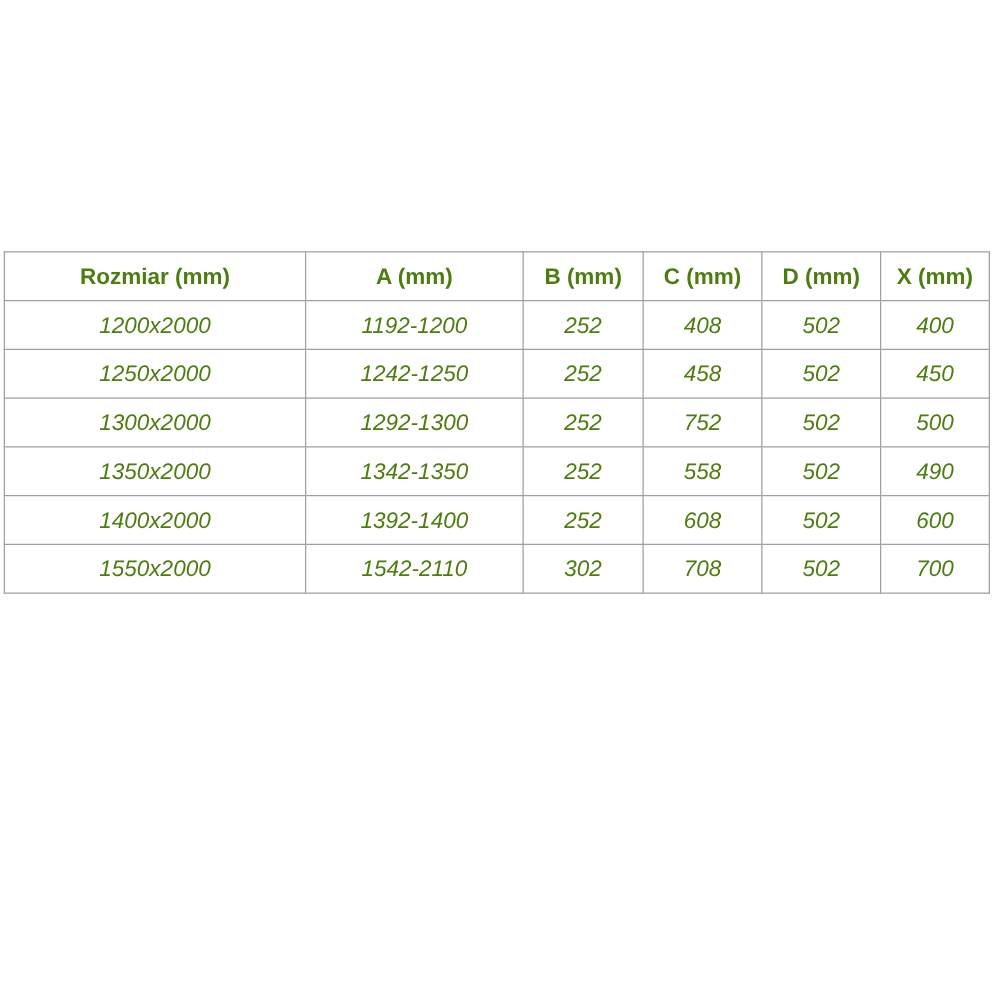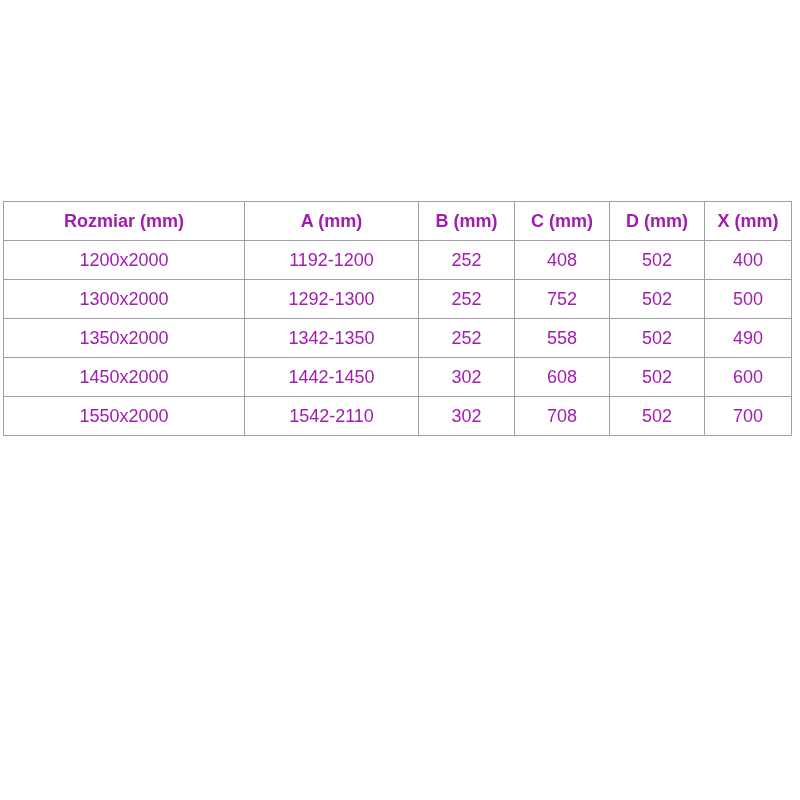--- a/index.html
+++ b/index.html
@@ -29,30 +29,31 @@
     width: 788px;
     background: #ffffff;
   }
   table.size-table th,
   table.size-table td {
     border: 1px solid #a0a0a0;
     height: 38px;
     text-align: center;
     vertical-align: middle;
     font-size: 18px;
-    color: #a21caf;
+    color: #4d7c0f;
     padding: 0;
     overflow: hidden;
     white-space: nowrap;
   }
   table.size-table th {
     font-weight: 700;
   }
   table.size-table td {
     font-weight: 400;
+    font-style: italic;
   }
 </style>
 </head>
 <body>
 
 <div class="page">
   <div class="table-wrap">
     <table class="size-table">
       <colgroup>
         <col style="width:241px">
@@ -75,39 +76,47 @@
       <tbody>
         <tr>
           <td>1200x2000</td>
           <td>1192-1200</td>
           <td>252</td>
           <td>408</td>
           <td>502</td>
           <td>400</td>
         </tr>
         <tr>
+          <td>1250x2000</td>
+          <td>1242-1250</td>
+          <td>252</td>
+          <td>458</td>
+          <td>502</td>
+          <td>450</td>
+        </tr>
+        <tr>
           <td>1300x2000</td>
           <td>1292-1300</td>
           <td>252</td>
           <td>752</td>
           <td>502</td>
           <td>500</td>
         </tr>
         <tr>
           <td>1350x2000</td>
           <td>1342-1350</td>
           <td>252</td>
           <td>558</td>
           <td>502</td>
           <td>490</td>
         </tr>
         <tr>
-          <td>1450x2000</td>
-          <td>1442-1450</td>
-          <td>302</td>
+          <td>1400x2000</td>
+          <td>1392-1400</td>
+          <td>252</td>
           <td>608</td>
           <td>502</td>
           <td>600</td>
         </tr>
         <tr>
           <td>1550x2000</td>
           <td>1542-2110</td>
           <td>302</td>
           <td>708</td>
           <td>502</td>

